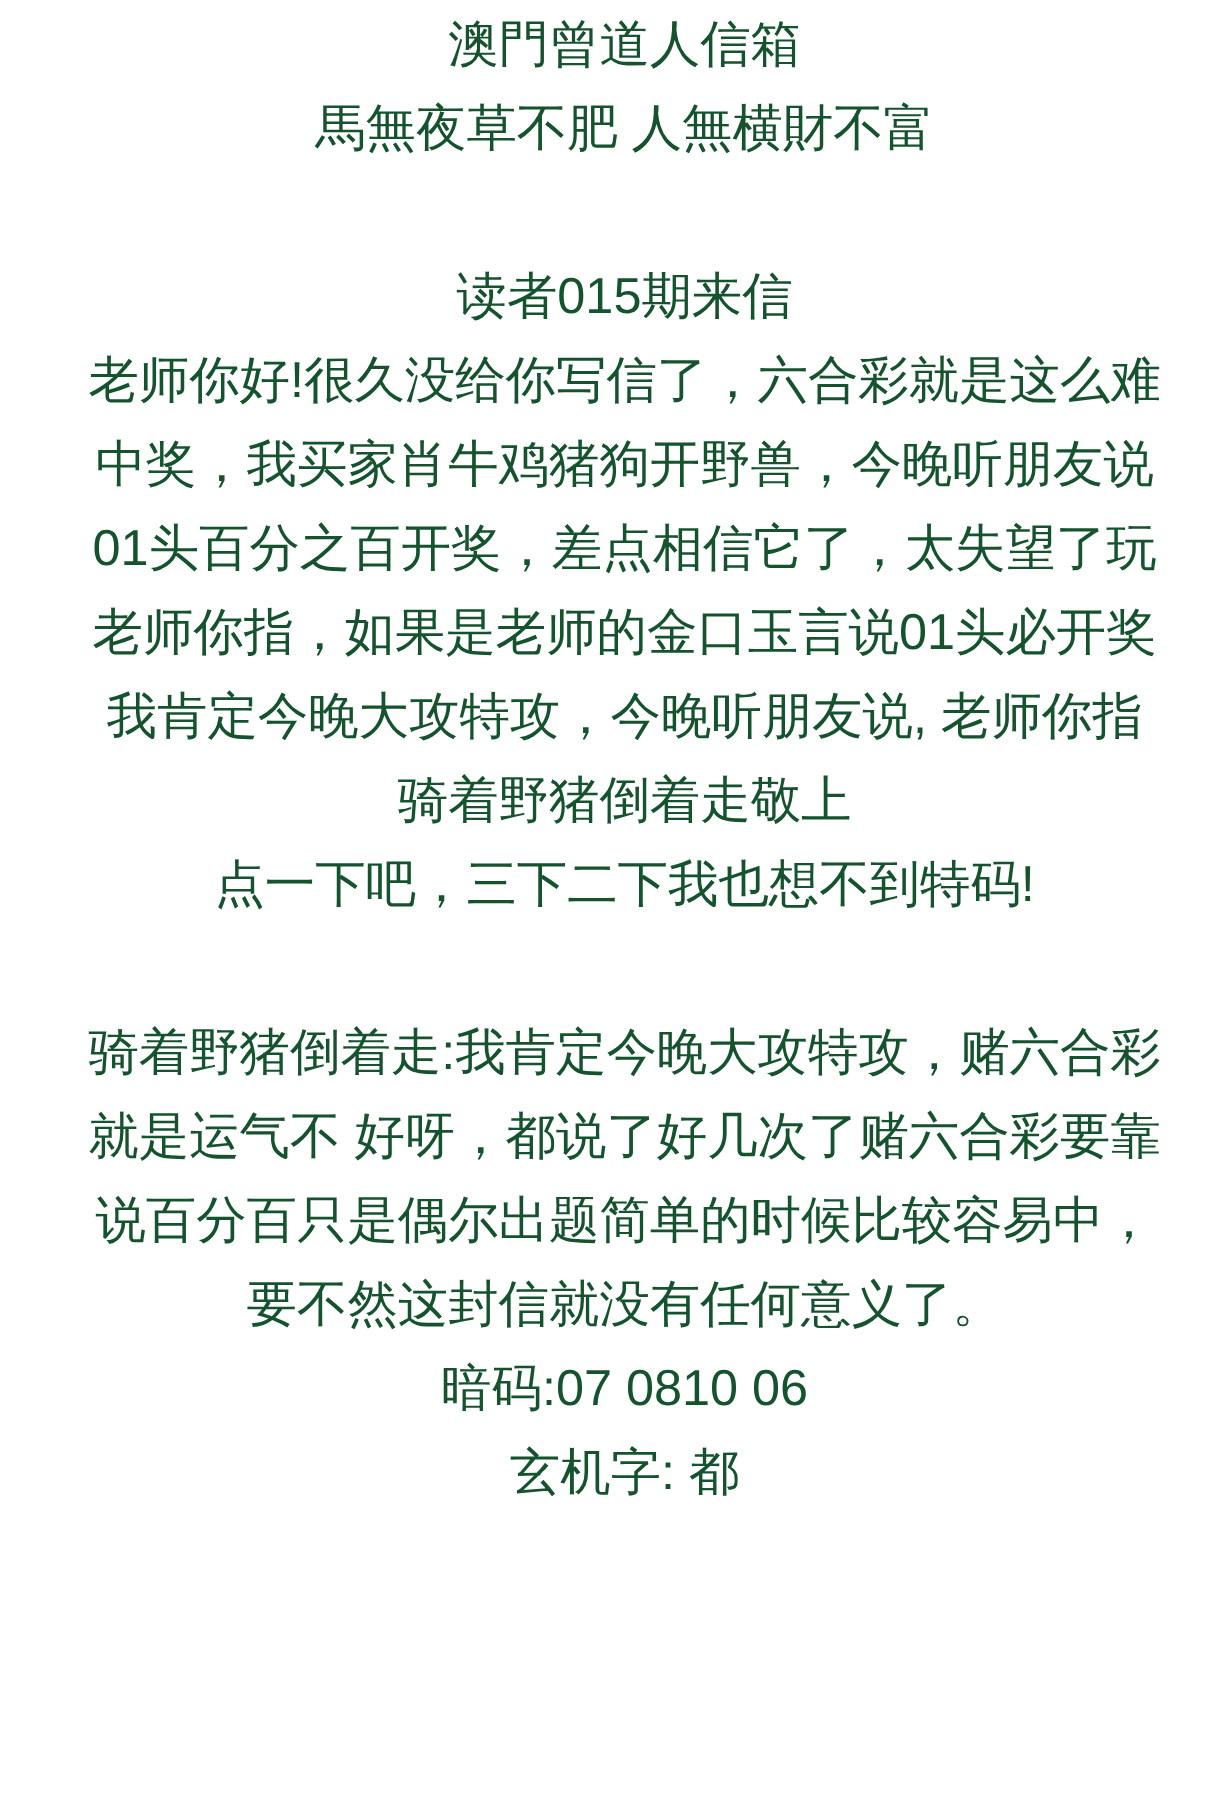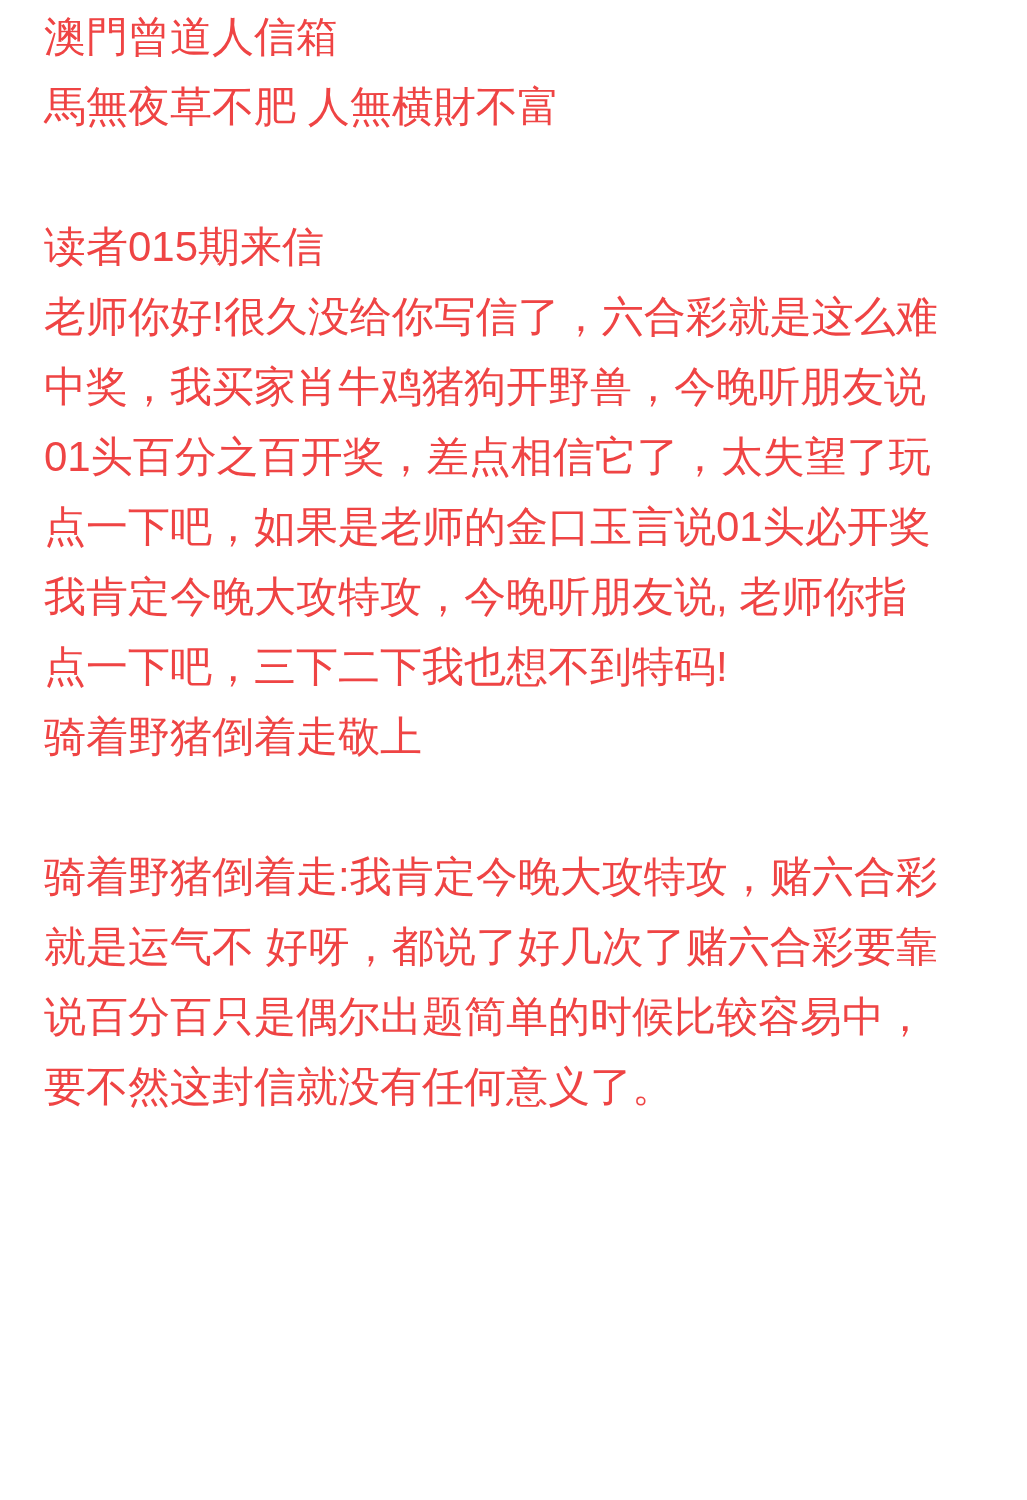--- a/index.html
+++ b/index.html
@@ -27,40 +27,44 @@
     height: 70px;
   }
   
   .block-gap {
     margin-top: 70px;
   }
 </style>
 </head>
 <body style="background: rgb(255, 255, 255);">
 
-<div class="doc" style="color: #ef4444;">
+<div class="doc" style="color: #14532d; text-align: center;">
 
   <div>
     <div class="line">澳門曾道人信箱</div>
     <div class="line">馬無夜草不肥 人無横財不富</div>
   </div>
 
 
   <div class="block-gap">
     <div class="line">读者015期来信</div>
     <div class="line">老师你好!很久没给你写信了，六合彩就是这么难</div>
     <div class="line">中奖，我买家肖牛鸡猪狗开野兽，今晚听朋友说</div>
     <div class="line">01头百分之百开奖，差点相信它了，太失望了玩</div>
-    <div class="line">点一下吧，如果是老师的金口玉言说01头必开奖</div>
+    <div class="line">老师你指，如果是老师的金口玉言说01头必开奖</div>
     <div class="line">我肯定今晚大攻特攻，今晚听朋友说, 老师你指</div>
+    <div class="line">骑着野猪倒着走敬上</div>
     <div class="line">点一下吧，三下二下我也想不到特码!</div>
-    <div class="line">骑着野猪倒着走敬上</div>
   </div>
 
   <div class="block-gap">
     <div class="line">骑着野猪倒着走:我肯定今晚大攻特攻，赌六合彩</div>
     <div class="line">就是运气不 好呀，都说了好几次了赌六合彩要靠</div>
     <div class="line">说百分百只是偶尔出题简单的时候比较容易中，</div>
     <div class="line">要不然这封信就没有任何意义了。</div>
   </div>
 
+  <div>
+    <div class="line">暗码:07 0810 06</div>
+    <div class="line">玄机字: 都</div>
+  </div>
 
 </div>
 
 </body></html>

